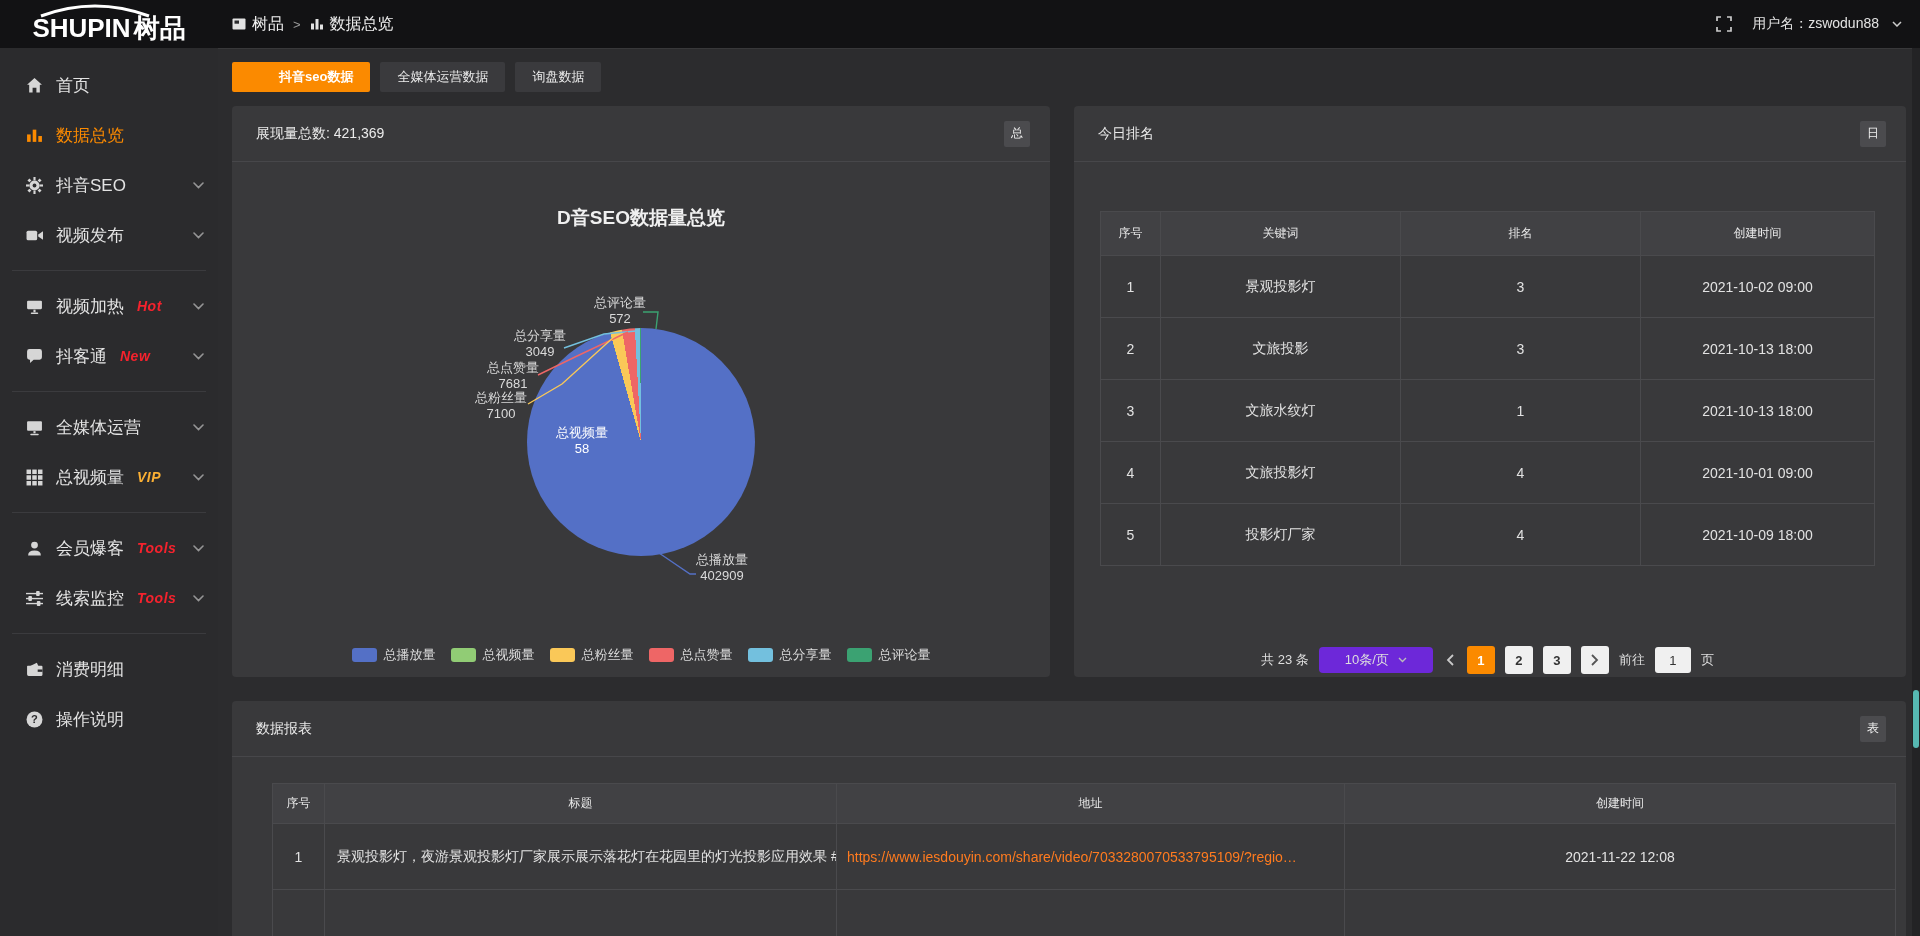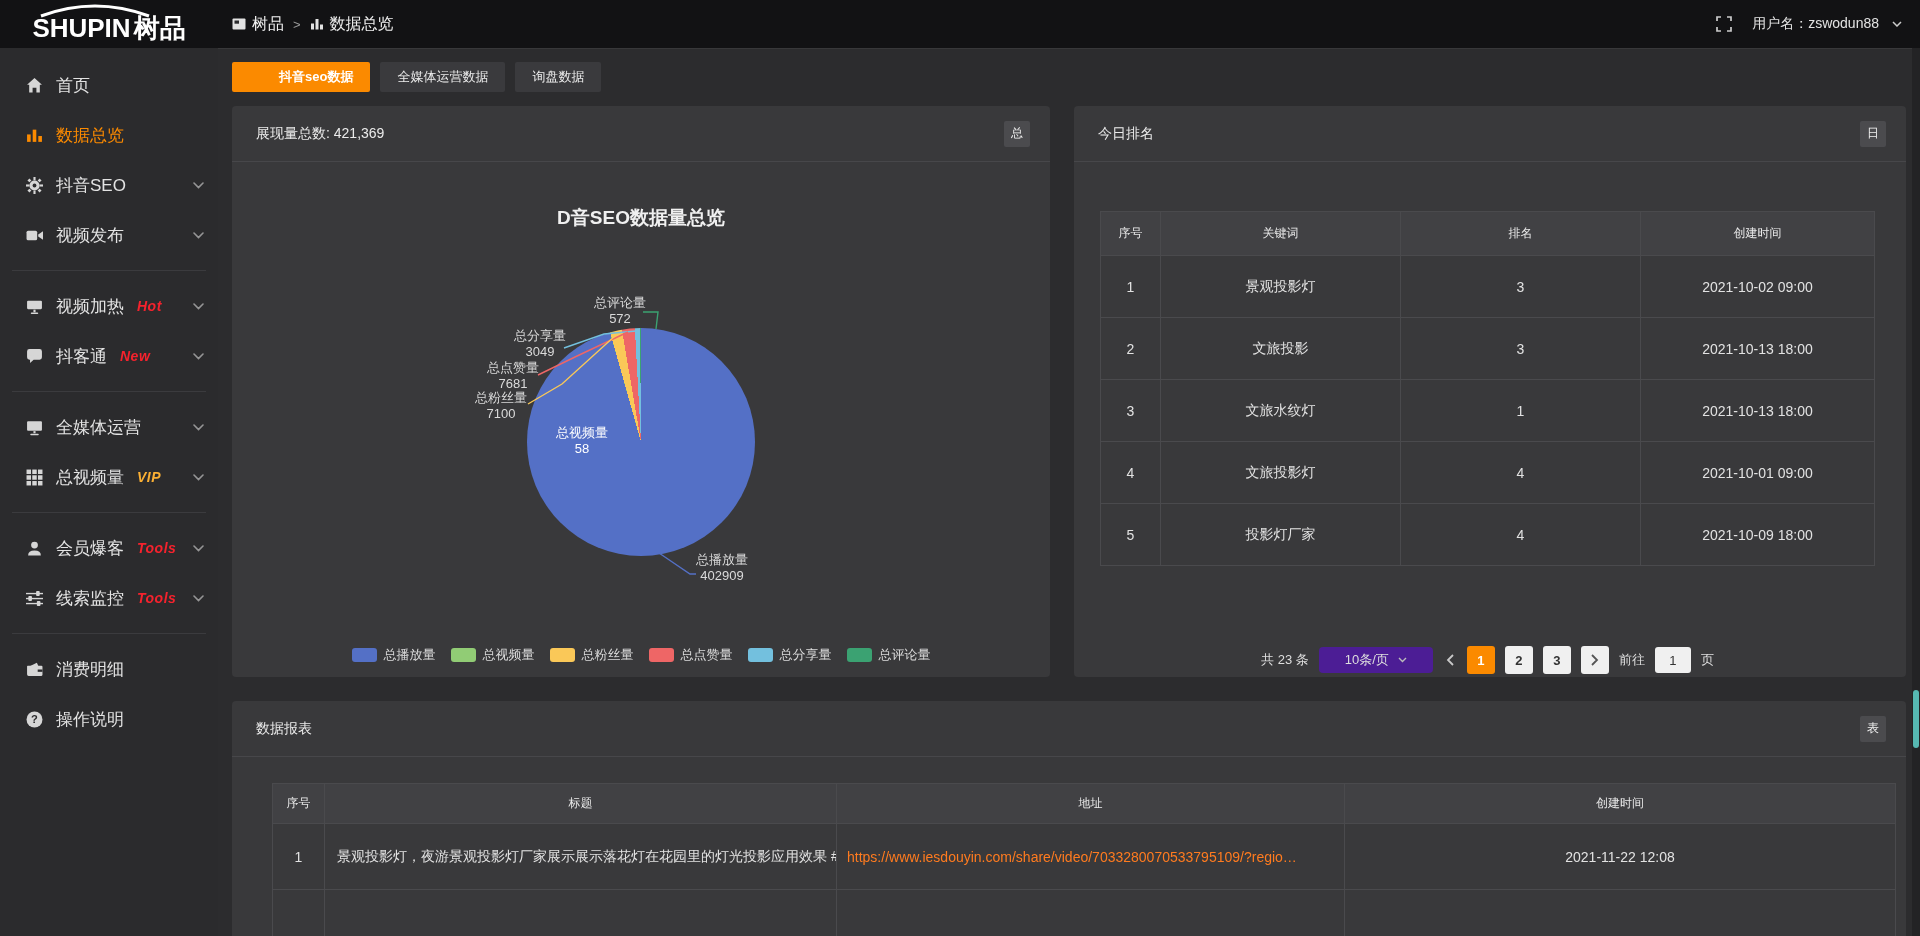--- a/index.html
+++ b/index.html
@@ -72,21 +72,21 @@
   table { border-collapse:collapse; table-layout:fixed; }
   th, td { border:1px solid #4a4a4d; font-weight:normal; text-align:center; overflow:hidden; white-space:nowrap; }
   th { background:#414144; color:#eaeaea; font-size:12px; }
   td { color:#e2e2e2; font-size:14px; }
 
   .rank-table { position:absolute; left:26px; top:105px; width:775px; }
   .rank-table th { height:44px; }
   .rank-table td { height:62px; }
 
   .pagination { position:absolute; left:26px; top:540px; width:775px; display:flex; align-items:center; justify-content:center; gap:10px; font-size:13px; color:#dedede; }
-  .page-select { min-width:92px; height:26px; background:#4c1d95; border-radius:4px; display:flex; align-items:center; justify-content:center; gap:9px; padding:0 26px; cursor:pointer; }
+  .page-select { min-width:92px; height:26px; background:#6d28d9; border-radius:4px; display:flex; align-items:center; justify-content:center; gap:9px; padding:0 26px; cursor:pointer; }
   .page-btn { min-width:28px; height:28px; padding:0 4px; background:#f0f0f0; color:#333; display:flex; align-items:center; justify-content:center; border-radius:3px; font-weight:bold; cursor:pointer; }
   .page-btn.active { background:#fb8a00; color:#fff; }
   .arrow-plain { display:flex; align-items:center; cursor:pointer; padding:0 3px; }
   .goto-input { width:36px; height:26px; border:none; border-radius:3px; background:#f0f0f0; color:#333; text-align:center; font-size:13px; outline:none; }
 
   .report-table { margin:26px 10px 0 40px; width:1624px; }
   .report-table th { height:40px; }
   .report-table td { height:66px; }
   .report-table th:nth-child(2), .report-table td:nth-child(2) { text-align:left; padding:0 12px; }
   .report-table th:nth-child(3), .report-table td:nth-child(3) { text-align:left; padding:0 10px; }

